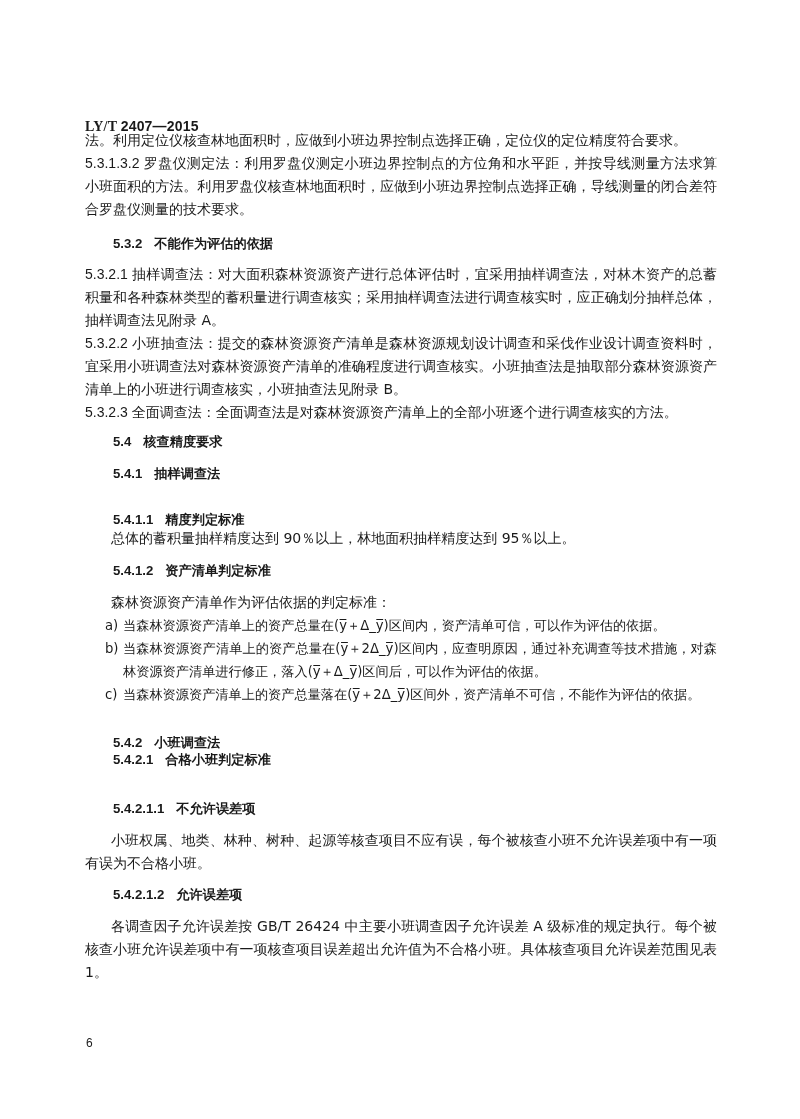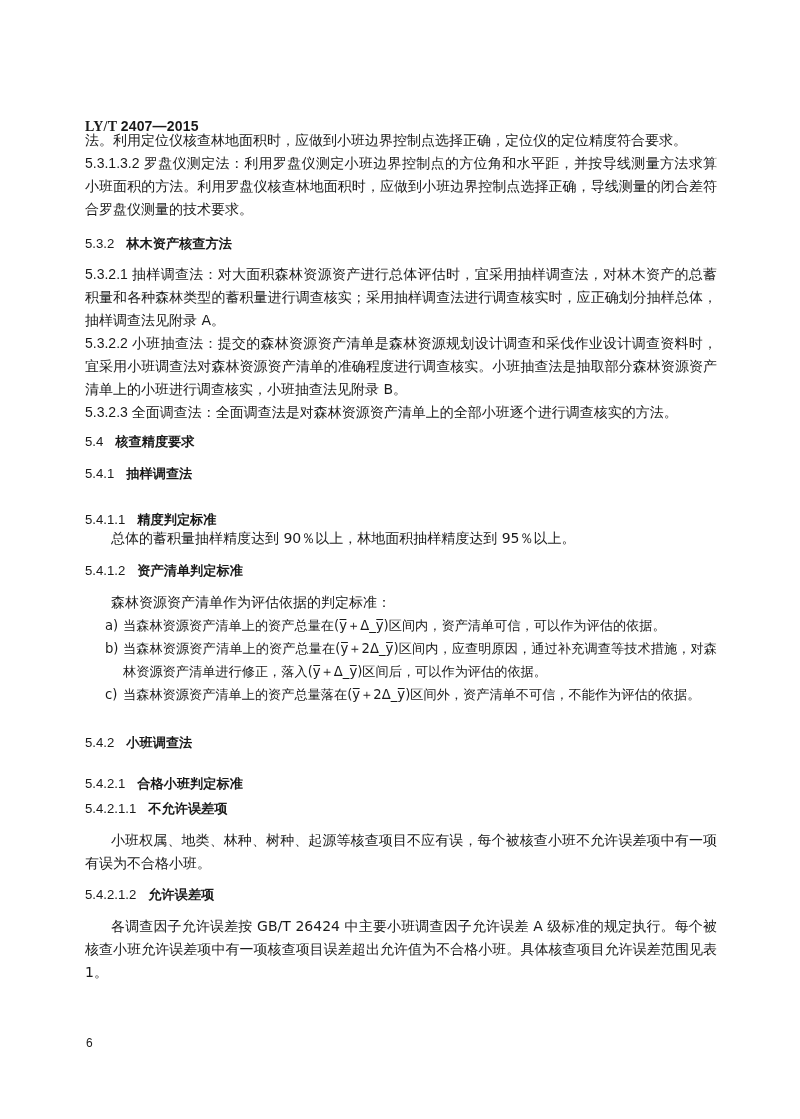--- a/index.html
+++ b/index.html
@@ -6,21 +6,21 @@
   body { width: 800px; height: 1119px; position: relative; overflow: hidden;
          font-family: "DejaVu Sans", "Liberation Sans", sans-serif; color: #1a1a1a; }
   .page { position: absolute; left: 85px; top: 0; width: 632px; }
   .std-code { position: absolute; top: 118px; left: 0; font-family: "Liberation Serif", "DejaVu Serif", serif;
               font-weight: bold; font-size: 14px; letter-spacing: 0.2px; }
   .std-code .num { font-family: "Liberation Sans", sans-serif; font-weight: bold; }
   .block { position: absolute; left: 0; width: 632px; font-size: 14px; line-height: 23px;
            text-align: justify; text-justify: inter-character; }
   .heading { position: absolute; left: 0; font-size: 13.2px; font-weight: bold; line-height: 20px; }
   .clause-no { font-family: "Liberation Sans", sans-serif; font-weight: normal; margin-right: 4px; }
-  .heading .clause-no { font-weight: normal; margin-right: 12px; }
+  .heading .clause-no { font-weight: bold; margin-right: 12px; margin-left: 28px; }
   .indent { text-indent: 26px; }
   .list-item { position: absolute; left: 20px; width: 612px; font-size: 13.2px; line-height: 23px; text-align: justify; }
   .list-item .marker { position: absolute; left: 0; top: 0; }
   .list-item .text { display: block; margin-left: 18px; }
   .page-num { position: absolute; left: 86px; top: 1036px; font-size: 12px; font-family: "Liberation Sans", sans-serif; }
 </style>
 </head>
 <body>
 
 <div class="page">
@@ -30,21 +30,21 @@
     <span class="num">2407—2015</span>
   </div>
 
   <div class="block" style="top:129px;">法。利用定位仪核查林地面积时，应做到小班边界控制点选择正确，定位仪的定位精度符合要求。</div>
 
   <div class="block" style="top:152px;">
     <span class="clause-no">5.3.1.3.2</span><span>罗盘仪测定法：利用罗盘仪测定小班边界控制点的方位角和水平距，并按导线测量方法求算小班面积的方法。利用罗盘仪核查林地面积时，应做到小班边界控制点选择正确，导线测量的闭合差符合罗盘仪测量的技术要求。</span>
   </div>
 
   <div class="heading" style="top:234px;">
-    <span class="clause-no">5.3.2</span><span>林木资产核查方法</span>
+    <span class="clause-no">5.3.2</span><span>不能作为评估的依据</span>
   </div>
 
   <div class="block" style="top:263px;">
     <span class="clause-no">5.3.2.1</span><span>抽样调查法：对大面积森林资源资产进行总体评估时，宜采用抽样调查法，对林木资产的总蓄积量和各种森林类型的蓄积量进行调查核实；采用抽样调查法进行调查核实时，应正确划分抽样总体，抽样调查法见附录 A。</span>
   </div>
 
   <div class="block" style="top:332px;">
     <span class="clause-no">5.3.2.2</span><span>小班抽查法：提交的森林资源资产清单是森林资源规划设计调查和采伐作业设计调查资料时，宜采用小班调查法对森林资源资产清单的准确程度进行调查核实。小班抽查法是抽取部分森林资源资产清单上的小班进行调查核实，小班抽查法见附录 B。</span>
   </div>
 
@@ -82,21 +82,21 @@
   </div>
   <div class="list-item" style="top:683px;">
     <span class="marker">c)</span>
     <span class="text">当森林资源资产清单上的资产总量落在(y̅＋2Δ_y̅)区间外，资产清单不可信，不能作为评估的依据。</span>
   </div>
 
   <div class="heading" style="top:733px;">
     <span class="clause-no">5.4.2</span><span>小班调查法</span>
   </div>
 
-  <div class="heading" style="top:774px;">
+  <div class="heading" style="top:750px;">
     <span class="clause-no">5.4.2.1</span><span>合格小班判定标准</span>
   </div>
 
   <div class="heading" style="top:799px;">
     <span class="clause-no">5.4.2.1.1</span><span>不允许误差项</span>
   </div>
 
   <div class="block indent" style="top:829px;">小班权属、地类、林种、树种、起源等核查项目不应有误，每个被核查小班不允许误差项中有一项有误为不合格小班。</div>
 
   <div class="heading" style="top:885px;">

